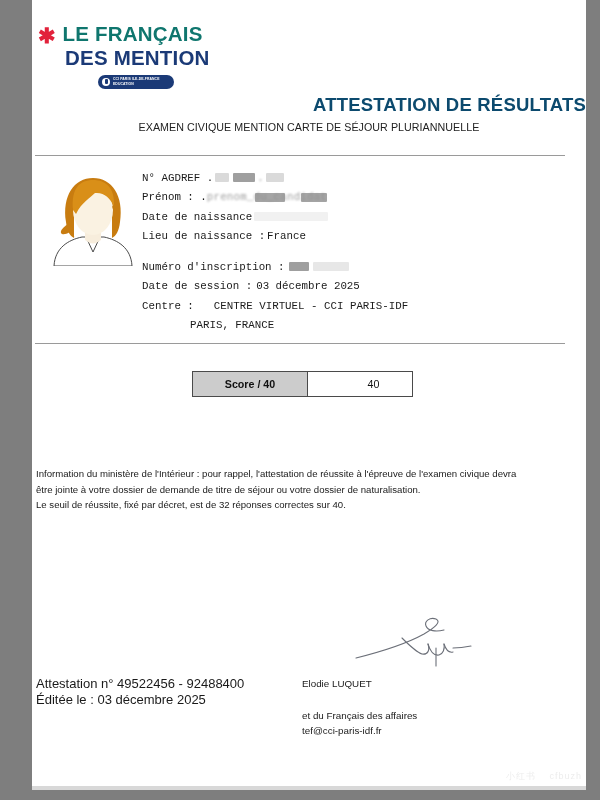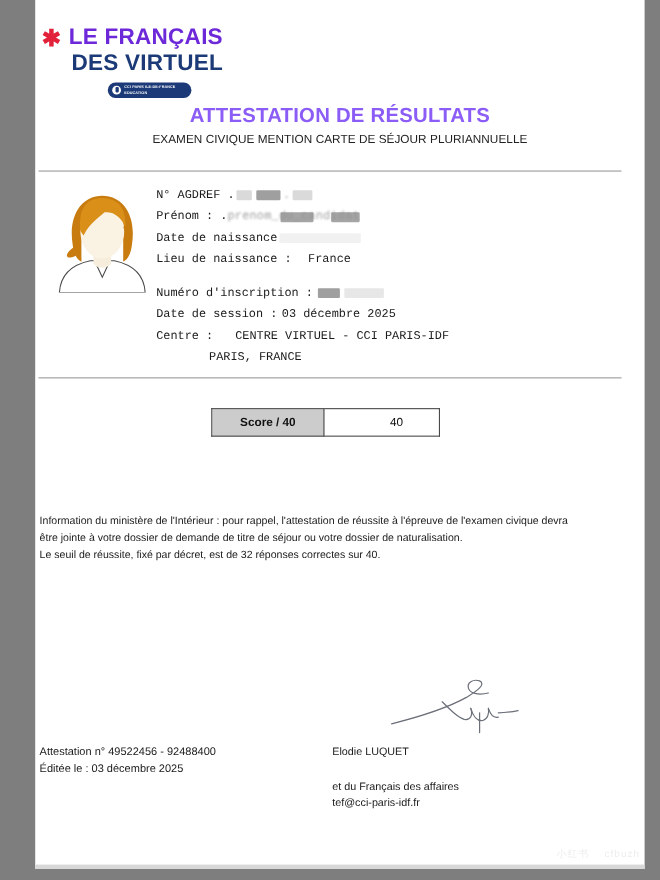--- a/index.html
+++ b/index.html
@@ -45,21 +45,21 @@
   }
   .logo-star {
     color: #e2223b;
     font-size: 21px;
     font-weight: bold;
     line-height: 1;
     position: relative;
     top: 1px;
   }
   .logo-fr {
-    color: #6d28d9;
+    color: #0f766e;
     font-size: 20.5px;
     font-weight: bold;
     letter-spacing: 0.2px;
     line-height: 1;
   }
   .logo-row2 {
     color: #1b3a77;
     font-size: 20.5px;
     font-weight: bold;
     letter-spacing: 0.2px;
@@ -103,24 +103,24 @@
     white-space: normal;
     width: 58px;
     font-weight: bold;
   }
 
   
   #doc-title {
     position: absolute;
     left: 0; top: 94px;
     width: 554px;
-    text-align: center;
+    text-align: right;
     font-size: 18.5px;
     font-weight: bold;
-    color: #8b5cf6;
+    color: #0c4a6e;
     letter-spacing: 0.2px;
   }
   #doc-subtitle {
     position: absolute;
     left: 0; top: 121px;
     width: 554px;
     text-align: center;
     font-size: 10.7px;
     color: #222;
     letter-spacing: 0.05px;
@@ -193,21 +193,21 @@
     font-size: 10.7px;
   }
   #results-table td {
     border: 1px solid #4a4a4a;
     height: 25px;
     text-align: center;
     vertical-align: middle;
     color: #111;
   }
   #results-table td.label-cell {
-    width: 102px;
+    width: 115px;
     background: #cccccc;
     font-weight: bold;
   }
   #results-table td.value-cell {
     width: 105px;
     background: #ffffff;
     font-weight: normal;
     padding-left: 28px;
   }
 
@@ -225,21 +225,21 @@
   #signature {
     position: absolute;
     left: 318px; top: 608px;
     width: 150px; height: 62px;
   }
 
   
   #footer-left {
     position: absolute;
     left: 4px; top: 676px;
-    font-size: 10px;
+    font-size: 13px;
     line-height: 16px;
     color: #1a1a1a;
   }
   #footer-right {
     position: absolute;
     left: 270px; top: 676px;
     font-size: 9.8px;
     line-height: 15.5px;
     color: #1a1a1a;
   }
@@ -263,21 +263,21 @@
 
 <div id="viewport">
 
   <div id="page">
 
     <div id="logo">
       <div class="logo-row1">
         <span class="logo-star">✱</span>
         <span class="logo-fr">LE FRANÇAIS</span>
       </div>
-      <div class="logo-row2">DES VIRTUEL</div>
+      <div class="logo-row2">DES MENTION</div>
       <div id="logo-badge">
         <span class="badge-mark"></span>
         <span class="badge-text">CCI PARIS ILE-DE-FRANCE EDUCATION</span>
       </div>
     </div>
 
     <div id="doc-title">ATTESTATION DE RÉSULTATS</div>
     <div id="doc-subtitle">EXAMEN CIVIQUE MENTION CARTE DE SÉJOUR PLURIANNUELLE</div>
 
     <div class="divider" id="divider-top"></div>
@@ -324,21 +324,21 @@
         <span class="redact dark" style="width:26px;margin-left:14px;opacity:0.8"></span>
       </div>
 
       <div class="field-line">
         <span>Date de naissance</span>
         <span class="redact light" style="width:74px;opacity:0.3"></span>
       </div>
 
       <div class="field-line">
         <span>Lieu de naissance :</span>
-        <span style="margin-left:15px">France</span>
+        <span style="margin-left:2px">France</span>
       </div>
 
       <div style="height:11px"></div>
 
       <div class="field-line">
         <span>Numéro d'inscription :</span>
         <span class="redact dark" style="width:20px;margin-left:4px"></span>
         <span class="redact light" style="width:36px;opacity:0.55"></span>
       </div>
 

